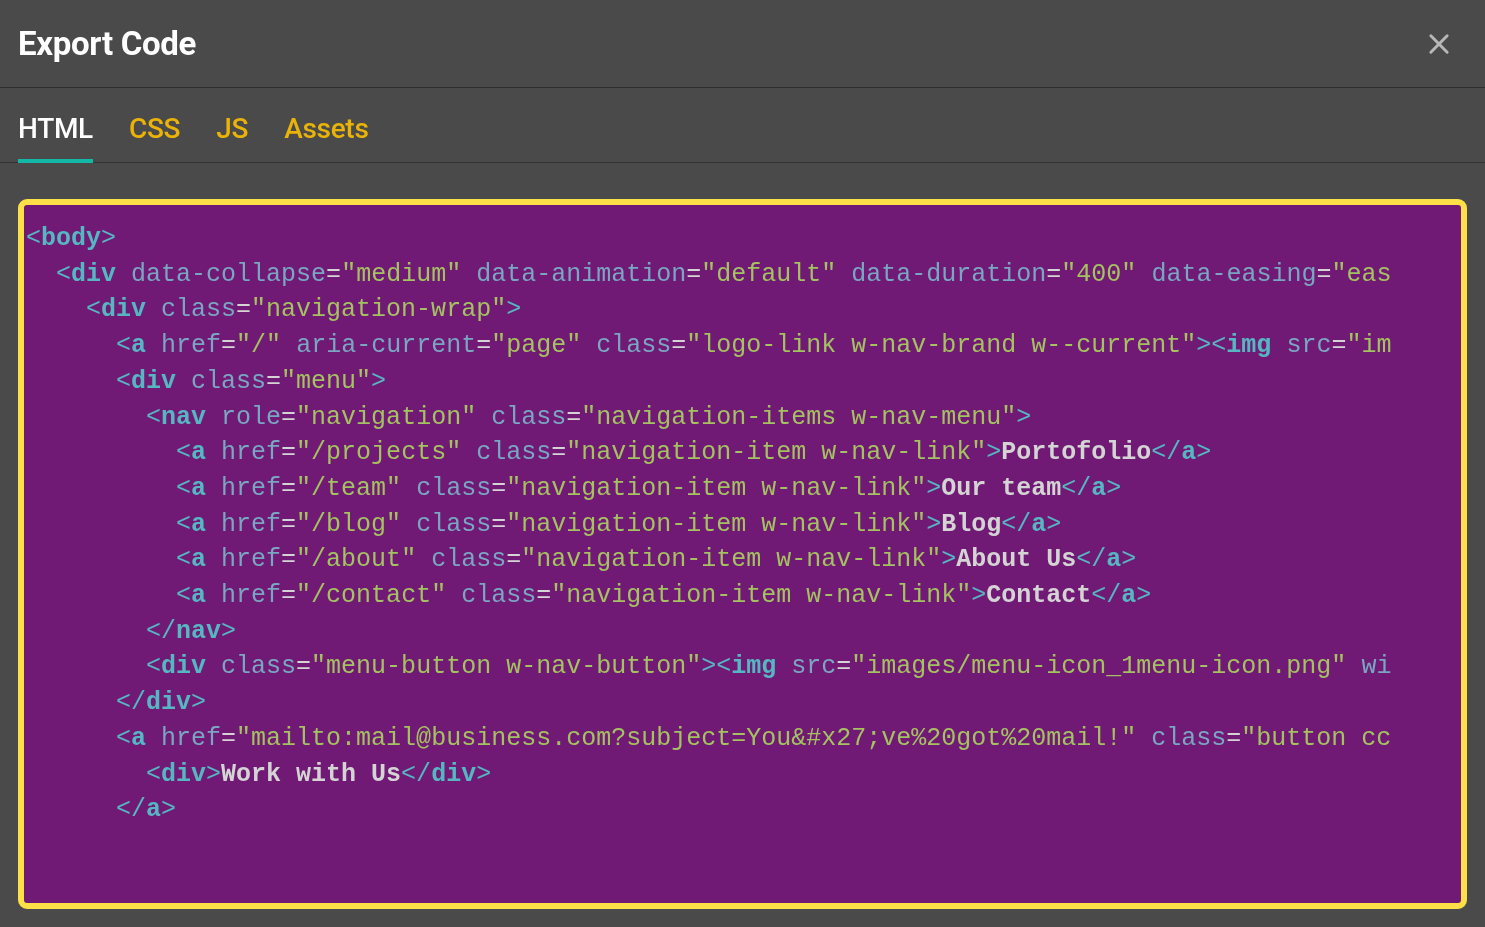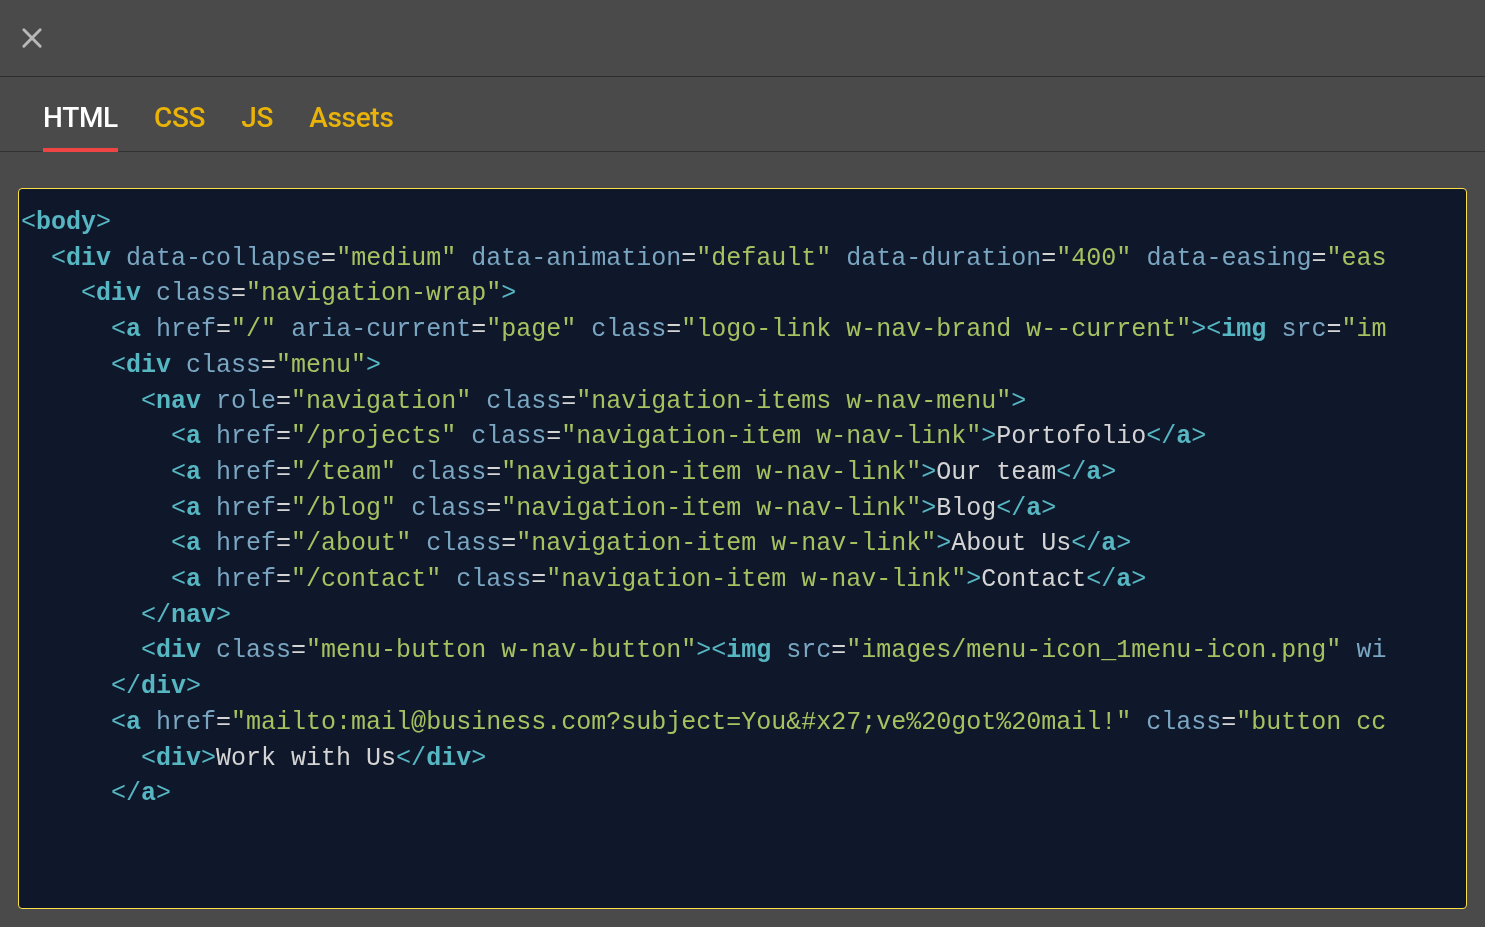--- a/index.html
+++ b/index.html
@@ -54,55 +54,55 @@
     .tab {
       font-size: 28px;
       font-weight: 500;
       color: #eab308;
       padding-bottom: 14px;
       cursor: pointer;
       letter-spacing: -0.3px;
     }
     .tab.active {
       color: #ffffff;
-      border-bottom: 4px solid #ef4444;
+      border-bottom: 4px solid #14b8a6;
       margin-bottom: -1px;
-      margin-left: 25px;
     }
     .code-container {
       margin: 36px 18px 18px 18px;
-      background: #0f172a;
-      border: 1px solid #fde047;
-      border-radius: 4px;
+      background: #701a75;
+      border: 6px solid #fde047;
+      border-radius: 9px;
       padding: 16px 0 16px 0;
       overflow: hidden;
       flex: 1;
     }
     .code-block {
       font-family: "SF Mono", "Monaco", "Menlo", Consolas, "Courier New", monospace;
       font-size: 25px;
       line-height: 35.7px;
       white-space: pre;
       color: #d4d4d4;
       padding-left: 2px;
       overflow: hidden;
     }
     .punct { color: #56b6c2; }
     .tag { color: #56b6c2; font-weight: 700; }
     .attr { color: #7aa6c2; text-align: right; }
     .eq { color: #d4d4d4; }
     .string { color: #a5c261; }
-    .text { color: #d4d4d4; }
+    .text { color: #d4d4d4; font-weight: bold; }
   </style>
 </head>
 <body>
 
 <div class="modal">
 
   <div class="modal-header">
+    <div class="modal-title">Export Code</div>
     <div class="close-icon">
       <svg viewBox="0 0 24 24" fill="none" stroke="currentColor" stroke-width="2.5" stroke-linecap="round">
         <line x1="5" y1="5" x2="19" y2="19"></line>
         <line x1="19" y1="5" x2="5" y2="19"></line>
       </svg>
     </div>
   </div>
 
   <div class="tabs-bar">
     <div class="tab active">HTML</div>

